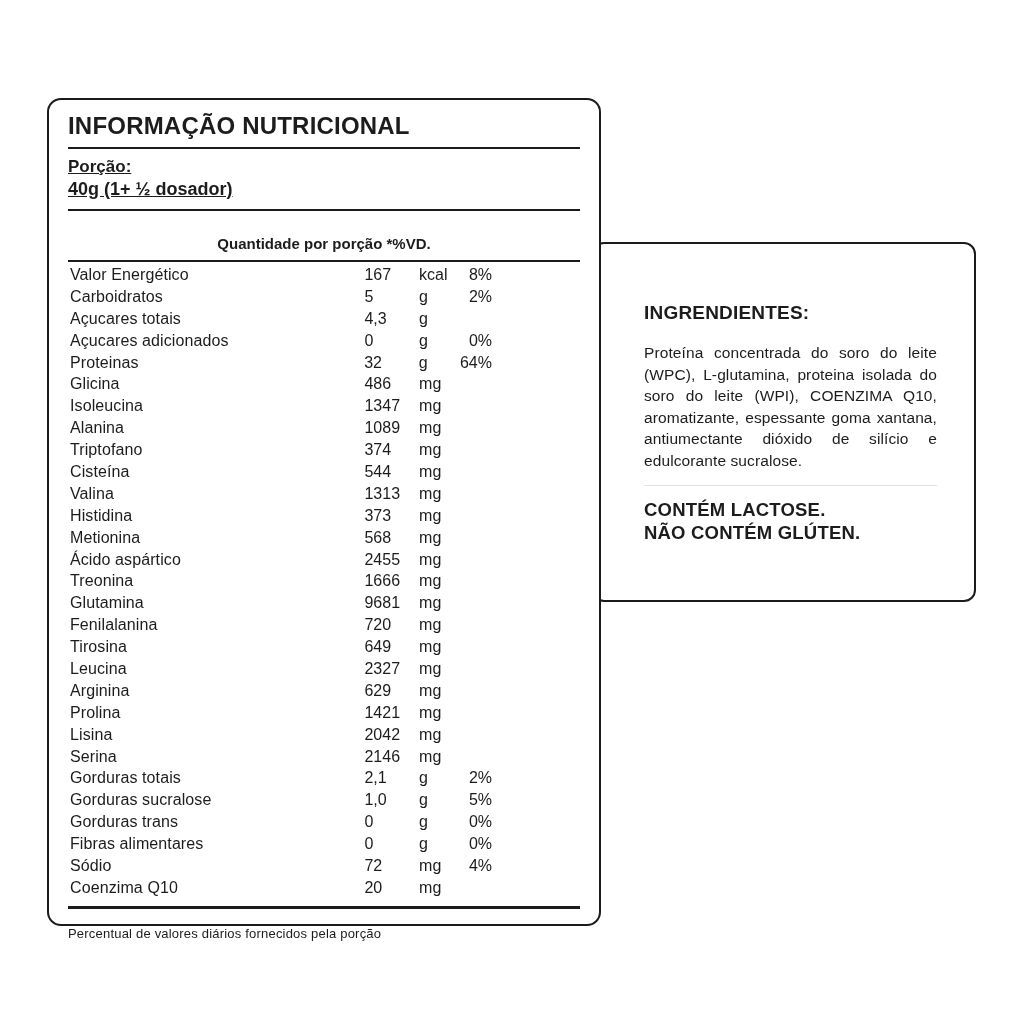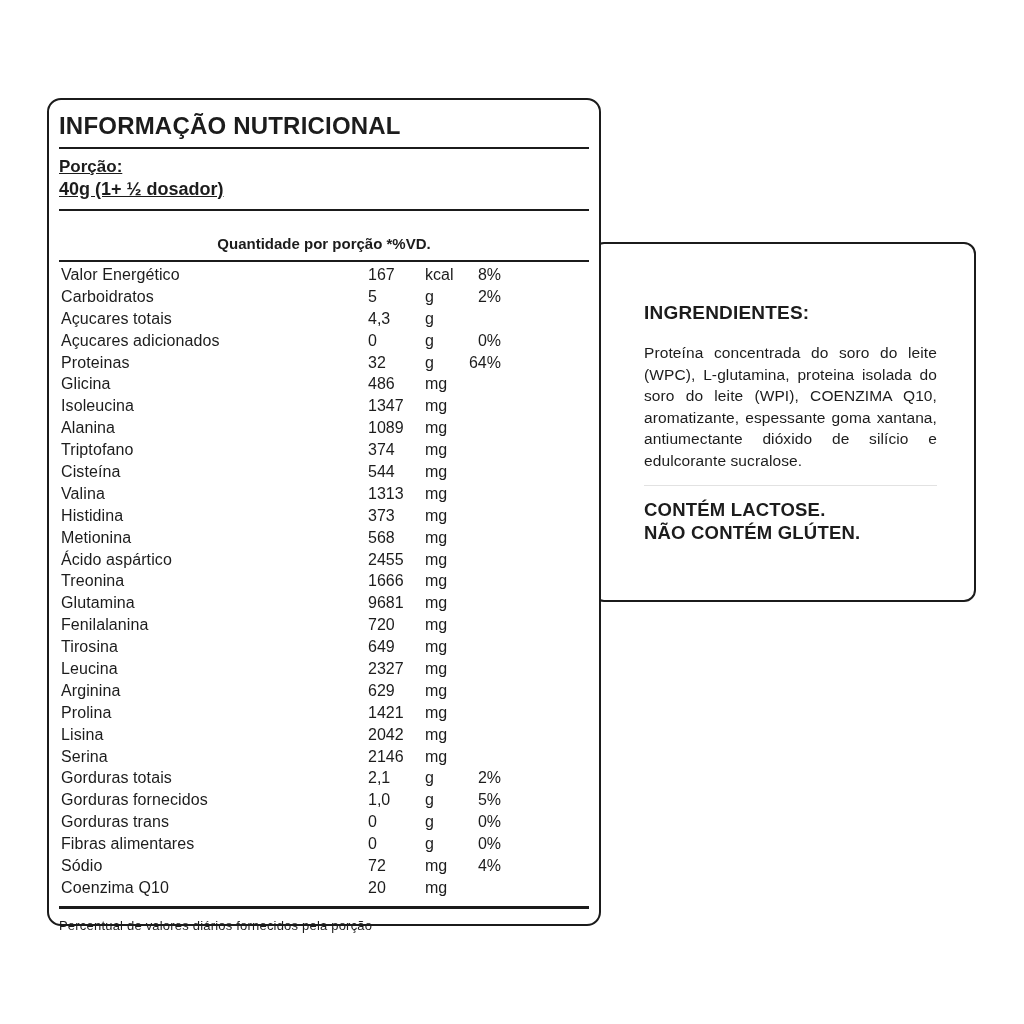--- a/index.html
+++ b/index.html
@@ -49,21 +49,21 @@
 
   
   .main-panel {
     position: absolute;
     left: 47px; top: 98px;
     width: 554px; height: 828px;
     background: #ffffff;
     border: 2.5px solid #1b1b1b;
     border-radius: 14px;
     z-index: 2;
-    padding: 0 10px;
+    padding: 0 19px;
   }
   .panel-title {
     margin-top: 12px;
     font-size: 24px;
     font-weight: bold;
     letter-spacing: 0.2px;
   }
   .rule {
     border: none;
     border-top: 2px solid #1b1b1b;
@@ -90,21 +90,21 @@
     padding-left: 2px;
     padding-right: 88px;
   }
   .cell-name  { width: 307px; letter-spacing: 0.1px; }
   .cell-value { width: 57px; }
   .cell-unit  { width: 43px; }
   .cell-vd    { width: 33px; text-align: right; }
 
   .rule-4 { border-top-width: 3px; margin-top: 5px; }
   .footnote {
-    margin-top: 9px;
+    margin-top: 17px;
     font-size: 13px;
     letter-spacing: 0.2px;
   }
 </style>
 </head>
 <body>
 
 <div class="side-panel">
   <div class="ingredients-heading">INGRENDIENTES:</div>
   <div class="ingredients-text">Proteína concentrada do soro do leite (WPC), L-glutamina, proteina isolada do soro do leite (WPI), COENZIMA Q10, aromatizante, espessante goma xantana, antiumectante dióxido de silício e edulcorante sucralose.</div>
@@ -265,21 +265,21 @@
         <span class="cell-unit">mg</span>
         <span class="cell-vd"></span>
       </div>
       <div class="nutrient-row">
         <span class="cell-name">Gorduras totais</span>
         <span class="cell-value">2,1</span>
         <span class="cell-unit">g</span>
         <span class="cell-vd">2%</span>
       </div>
       <div class="nutrient-row">
-        <span class="cell-name">Gorduras fornecidos</span>
+        <span class="cell-name">Gorduras sucralose</span>
         <span class="cell-value">1,0</span>
         <span class="cell-unit">g</span>
         <span class="cell-vd">5%</span>
       </div>
       <div class="nutrient-row">
         <span class="cell-name">Gorduras trans</span>
         <span class="cell-value">0</span>
         <span class="cell-unit">g</span>
         <span class="cell-vd">0%</span>
       </div>

